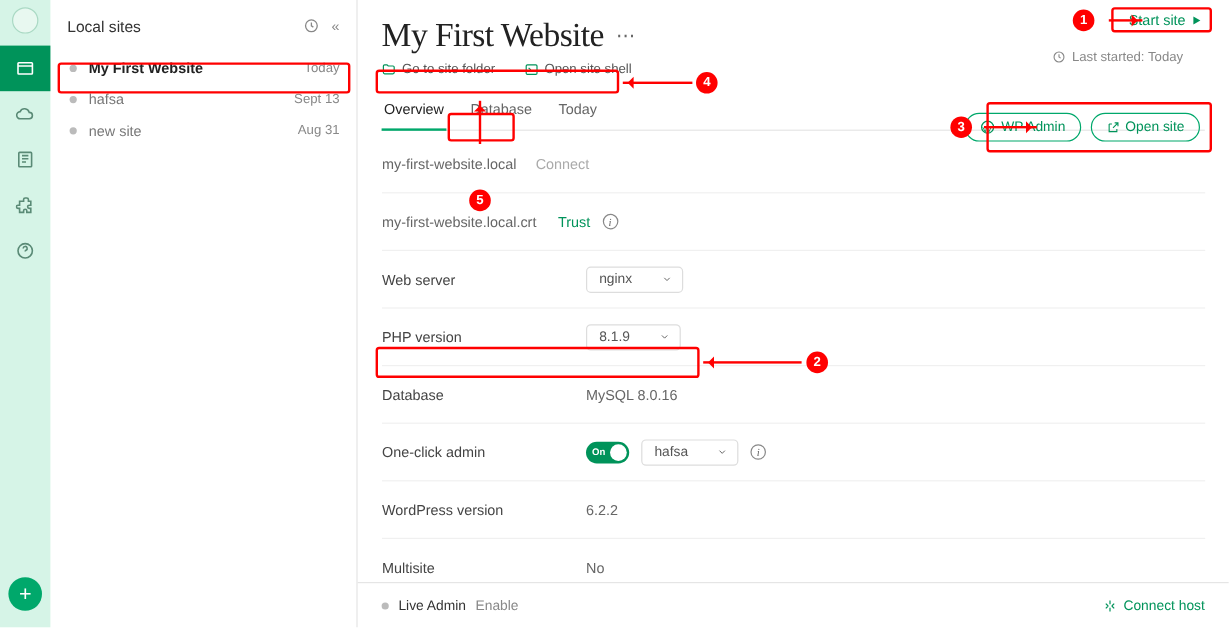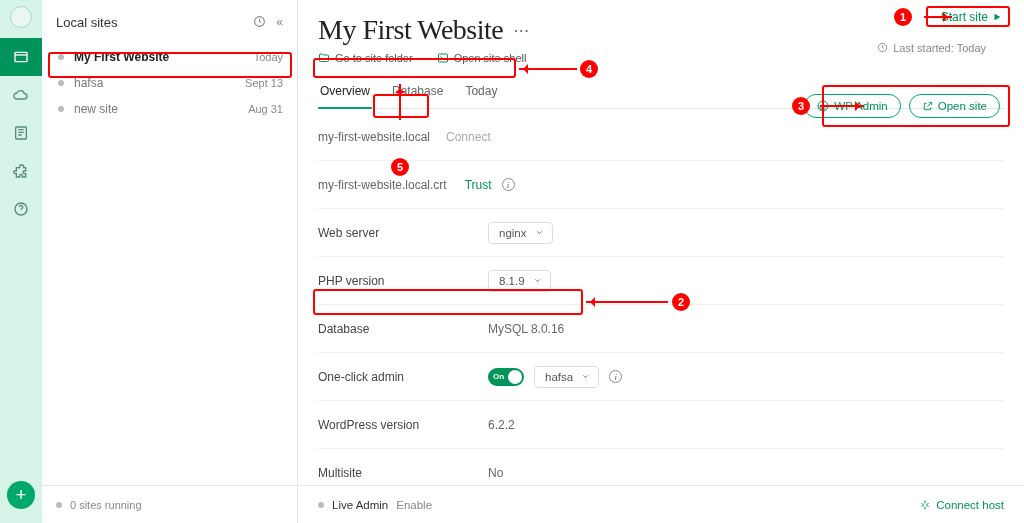--- a/index.html
+++ b/index.html
@@ -108,21 +108,21 @@
   display: flex; align-items: center;
   min-height: 48px; border-bottom: 1px solid #f0f0f0;
   font-size: 12px;
 }
 .row .label { width: 170px; color: #444; }
 .row .value { color: #666; display: flex; align-items: center; gap: 10px; }
 .row .sub { color: #aaa; margin-left: 6px; cursor: pointer; }
 .row .trust { color: #00935a; font-weight: 500; margin-left: 8px; cursor: pointer; }
 .select-like {
   border: 1px solid #ddd; border-radius: 4px; padding: 4px 8px 4px 10px;
-  font-size: 11.5px; display: flex; align-items: center; gap: 8px; color: #555; cursor: pointer;
+  font-size: 11.5px; display: flex; align-items: center; gap: 24px; color: #555; cursor: pointer;
 }
 .toggle {
   width: 36px; height: 18px; border-radius: 9px; position: relative; background: #bbb; cursor: pointer;
   display: flex; align-items: center;
 }
 .toggle .knob { width: 14px; height: 14px; border-radius: 50%; background: #fff; position: absolute; top: 2px; }
 .toggle.on { background: #00935a; }
 .toggle.on .knob { right: 2px; }
 .toggle .tlabel { position: absolute; font-size: 8px; color: #fff; font-weight: 700; }
 .toggle.on .tlabel { left: 5px; }
@@ -223,24 +223,20 @@
         <span class="dot"></span>
         <span class="name">hafsa</span>
         <span class="date">Sept 13</span>
       </div>
       <div class="site-row">
         <span class="dot"></span>
         <span class="name">new site</span>
         <span class="date">Aug 31</span>
       </div>
     </div>
-    <div class="sidebar-foot">
-      <span class="fdot"></span>
-      <span>0 sites running</span>
-    </div>
   </div>
 
   <div class="main">
     <div class="main-head">
       <div class="start-btn">
         <span>Start site</span>
         <svg width="10" height="10" viewBox="0 0 24 24" fill="currentColor">
             <path d="M6 4l14 8-14 8z"></path>
           </svg>
       </div>

